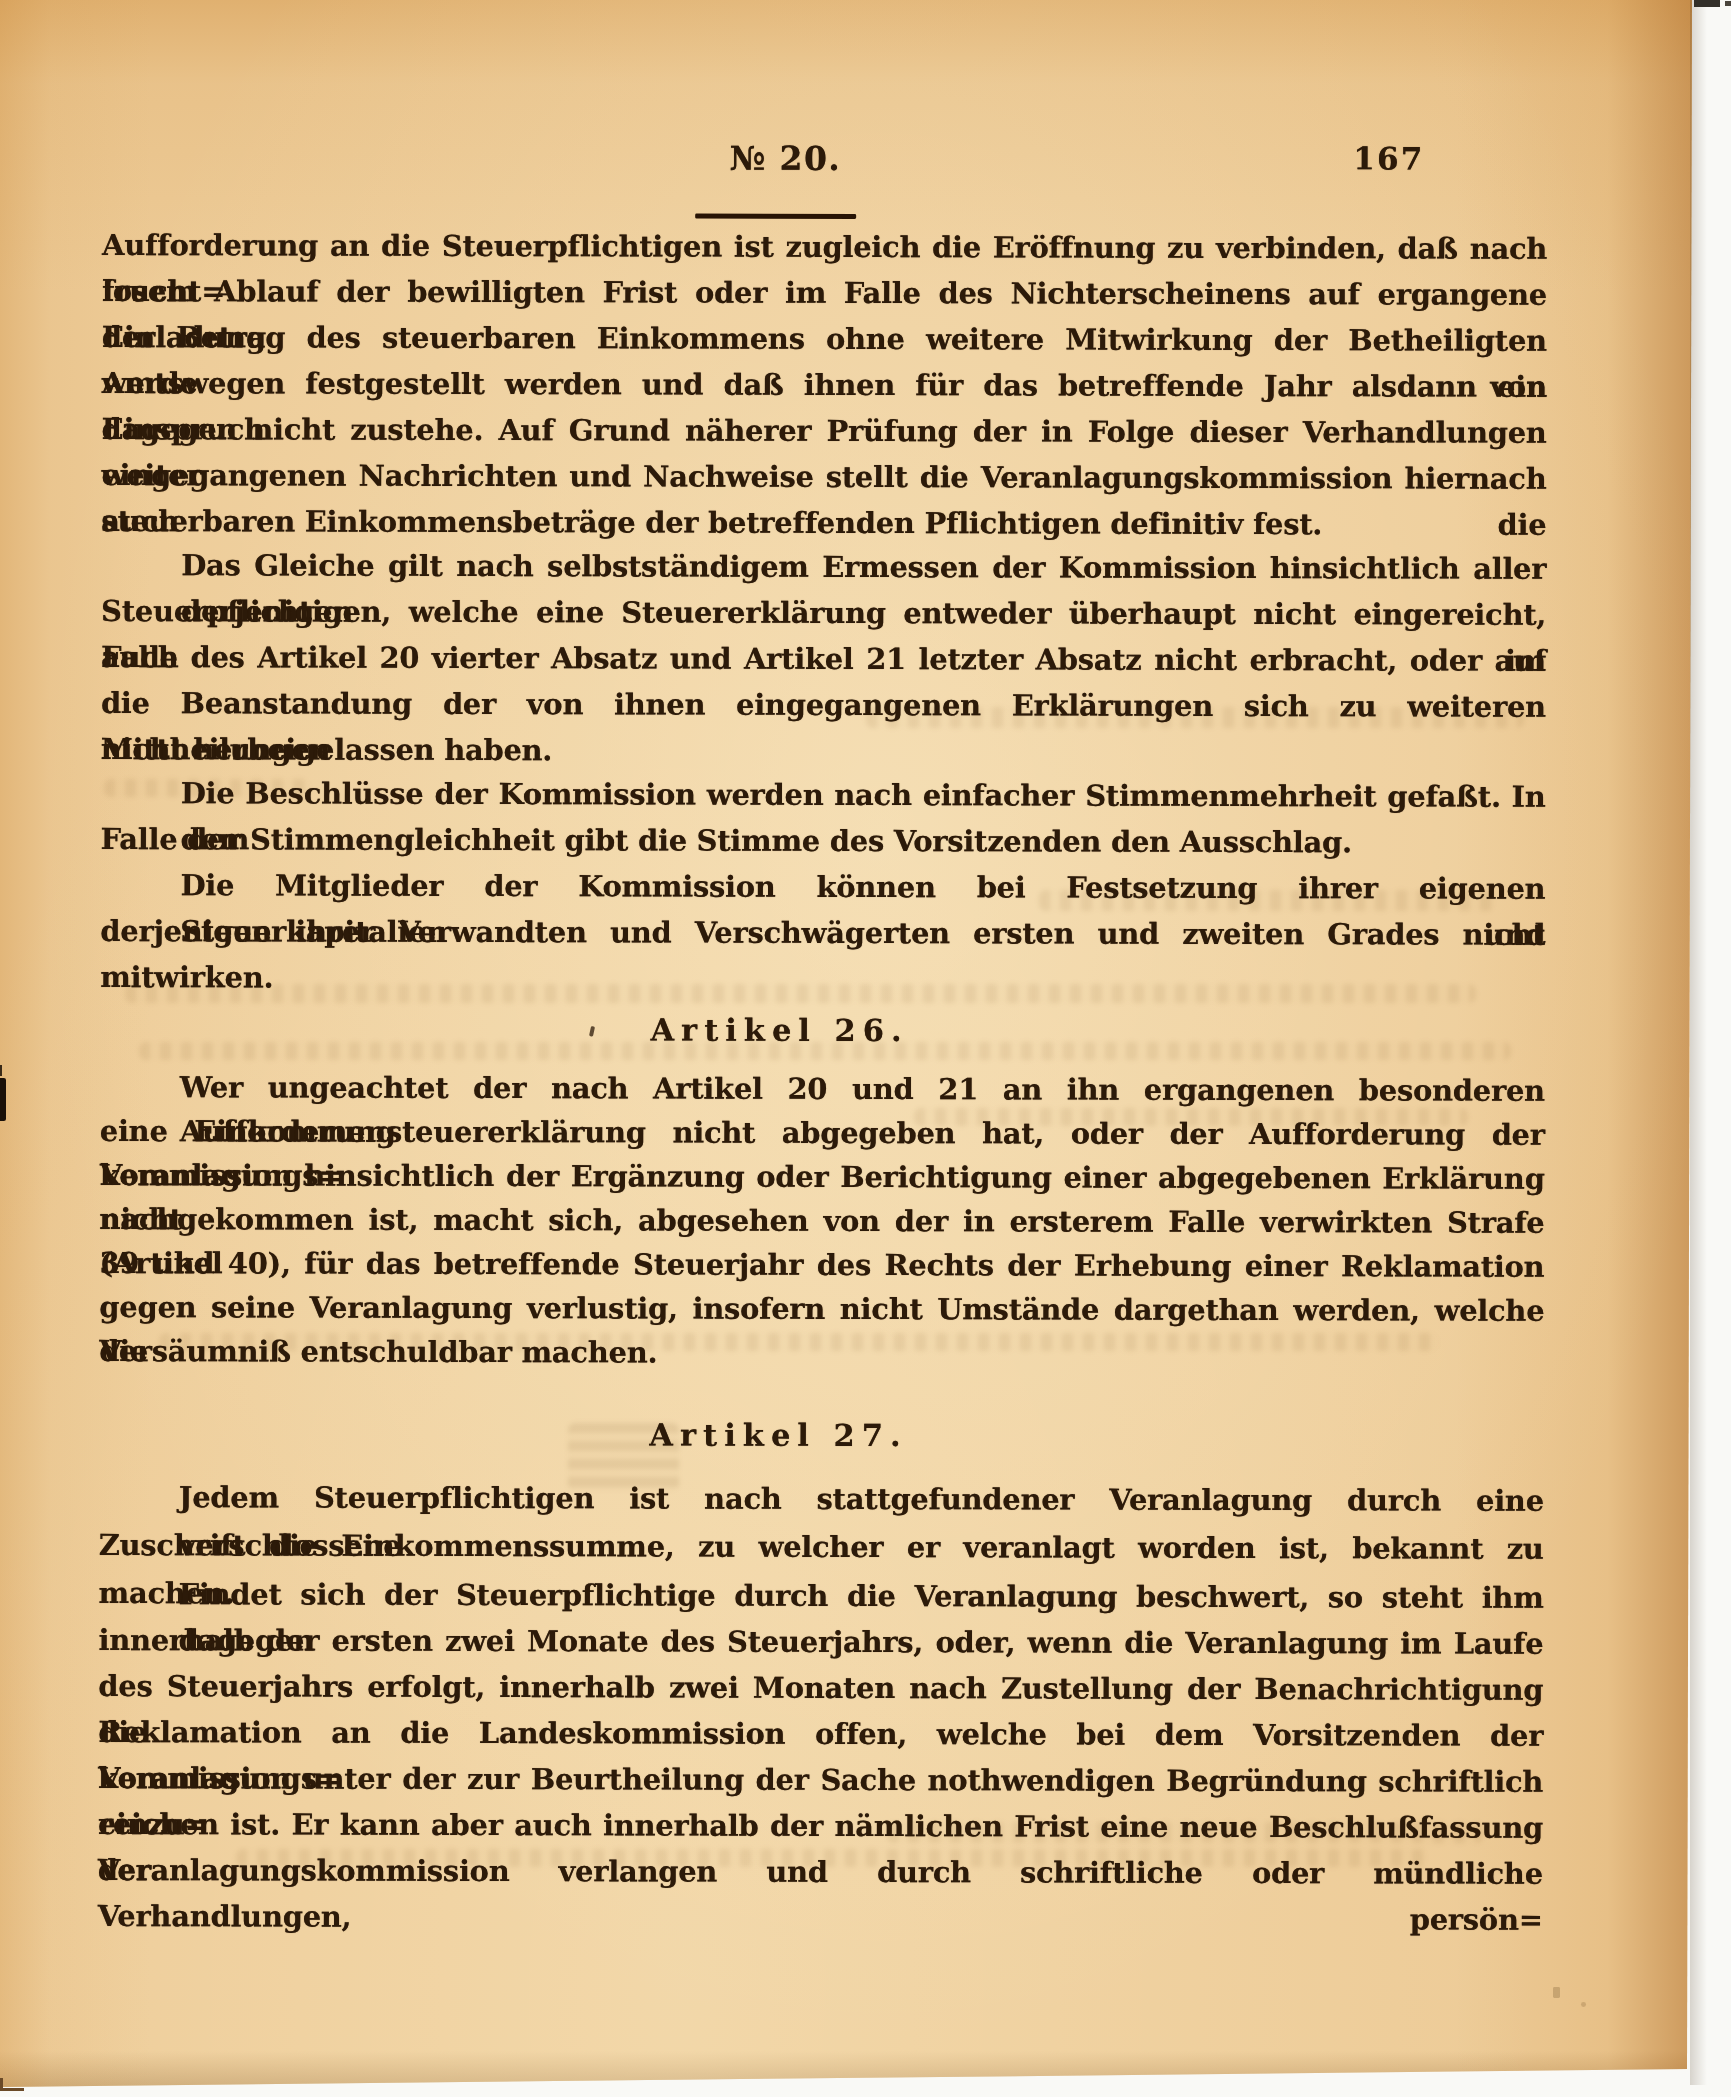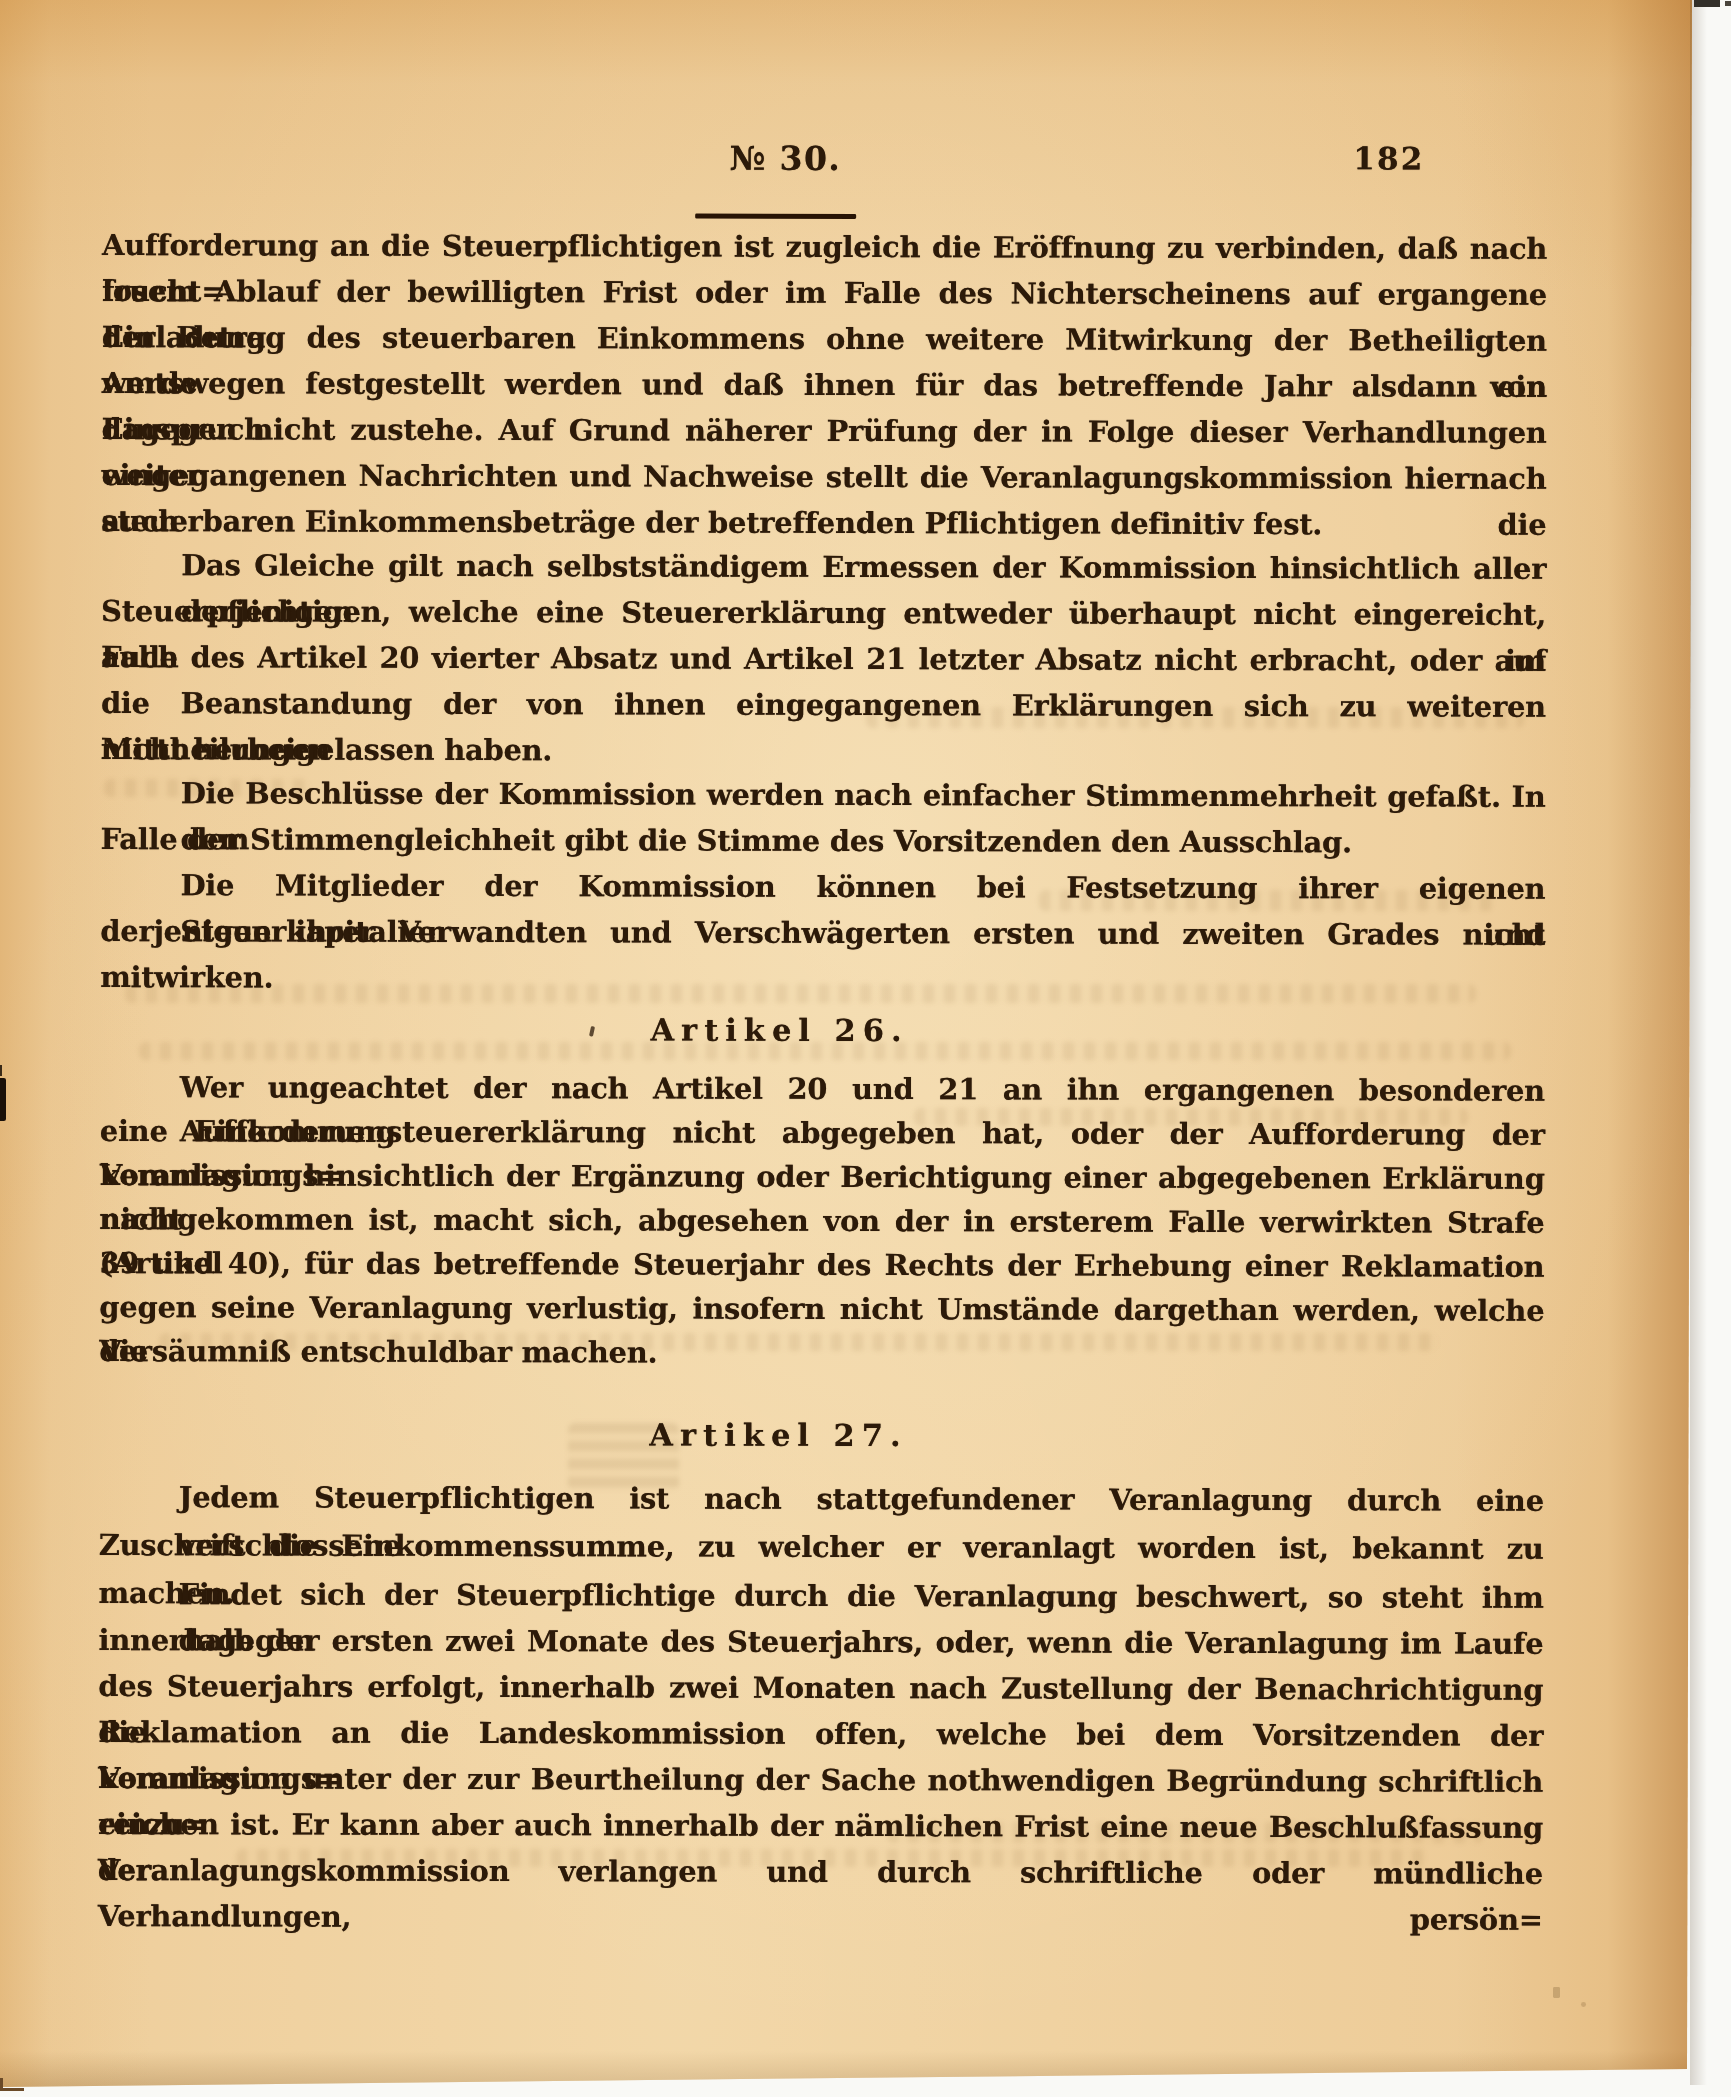--- a/index.html
+++ b/index.html
@@ -97,23 +97,23 @@
   <div class="ghost" style="left:125px;top:984px;width:1351px;height:19.4px;"></div>
   <div class="ghost" style="left:139px;top:1042px;width:1372px;height:18px;"></div>
   <div class="ghost" style="left:914px;top:1108px;width:554px;height:18px;"></div>
   <div class="ghost" style="left:159px;top:1333px;width:1281px;height:18px;"></div>
   <div class="ghost v" style="left:568px;top:1423px;width:111px;height:69px;"></div>
   <div class="ghost" style="left:887px;top:1822px;width:596px;height:21px;"></div>
   <div class="ghost" style="left:236px;top:1849px;width:1191px;height:18px;"></div>
 
   <div class="content">
 
-    <div class="issue-header">№ 30.</div>
+    <div class="issue-header">№ 20.</div>
     <div class="issue-underline"></div>
-    <div class="page-number">182</div>
+    <div class="page-number">167</div>
 
     <div class="para lh66" style="top:224px;">
       <span class="tl">Aufforderung an die Steuerpflichtigen ist zugleich die Eröffnung zu verbinden, daß nach frucht=</span>
       <span class="tl">losem Ablauf der bewilligten Frist oder im Falle des Nichterscheinens auf ergangene Einladung</span>
       <span class="tl">der Betrag des steuerbaren Einkommens ohne weitere Mitwirkung der Betheiligten werde von</span>
       <span class="tl">Amtswegen festgestellt werden und daß ihnen für das betreffende Jahr alsdann ein Einspruch</span>
       <span class="tl">dagegen nicht zustehe.  Auf Grund näherer Prüfung der in Folge dieser Verhandlungen weiter</span>
       <span class="tl">eingegangenen Nachrichten und Nachweise stellt die Veranlagungskommission hiernach auch die</span>
       <span class="tl last">steuerbaren Einkommensbeträge der betreffenden Pflichtigen definitiv fest.</span>
     </div>

